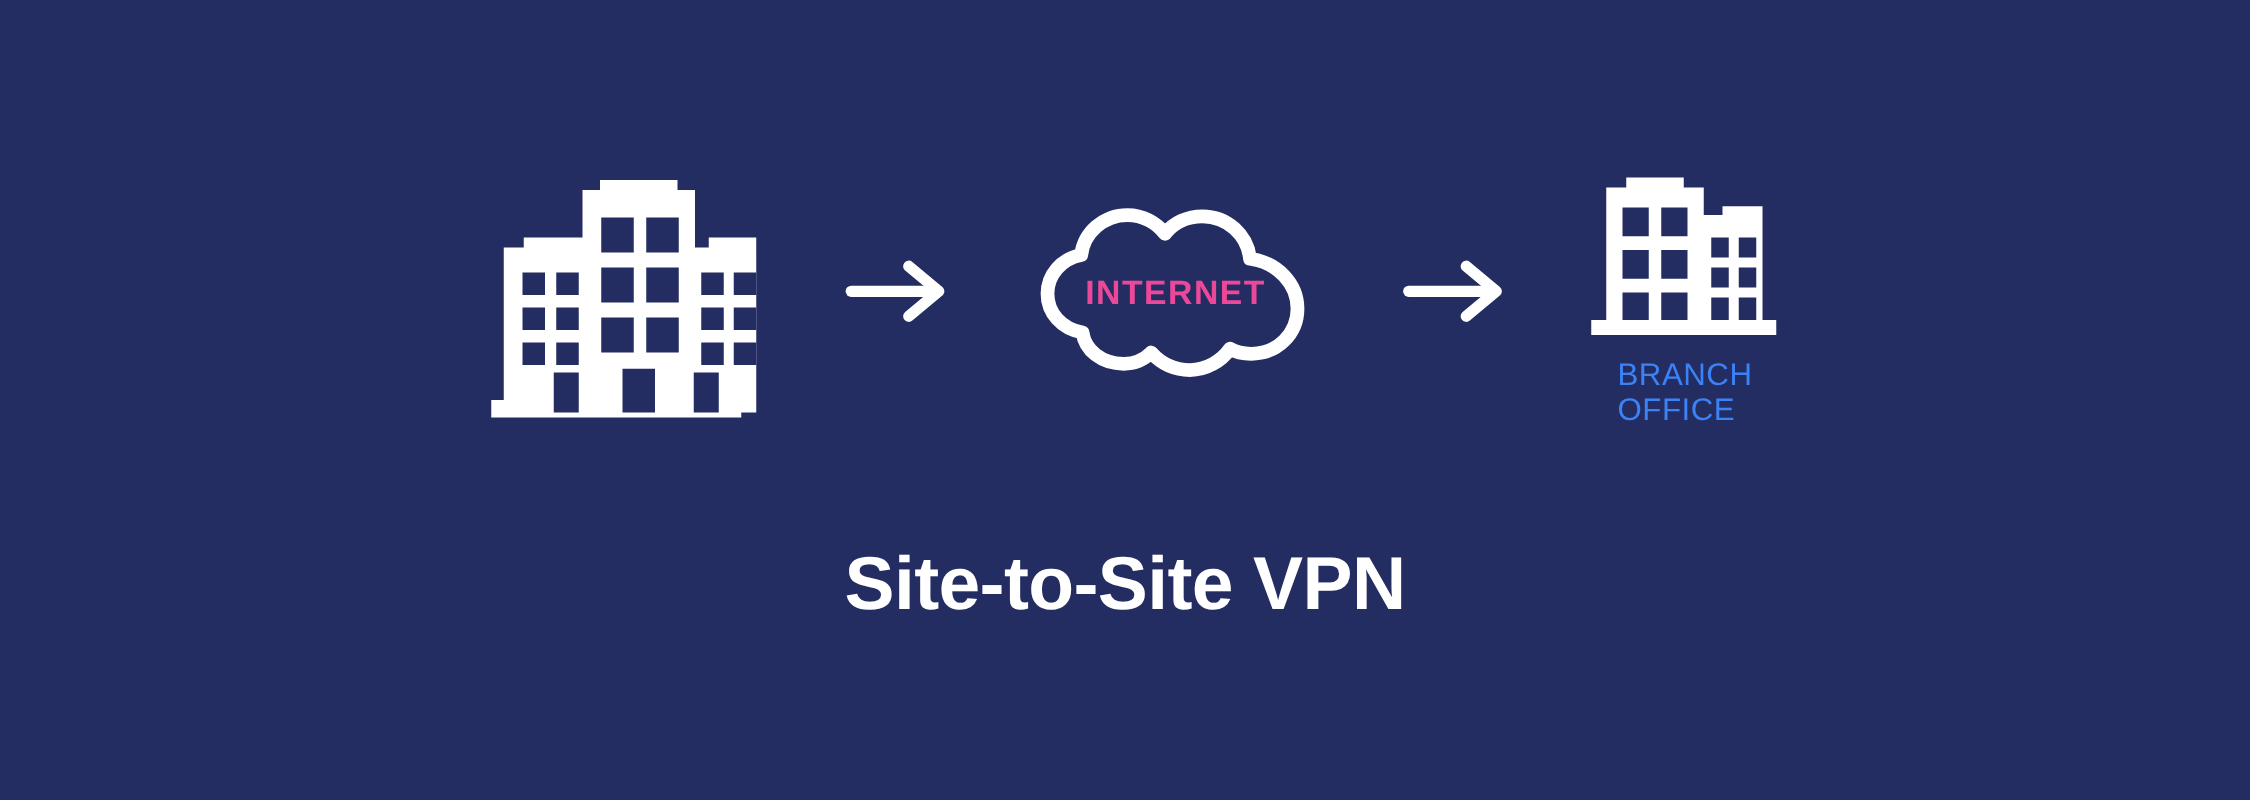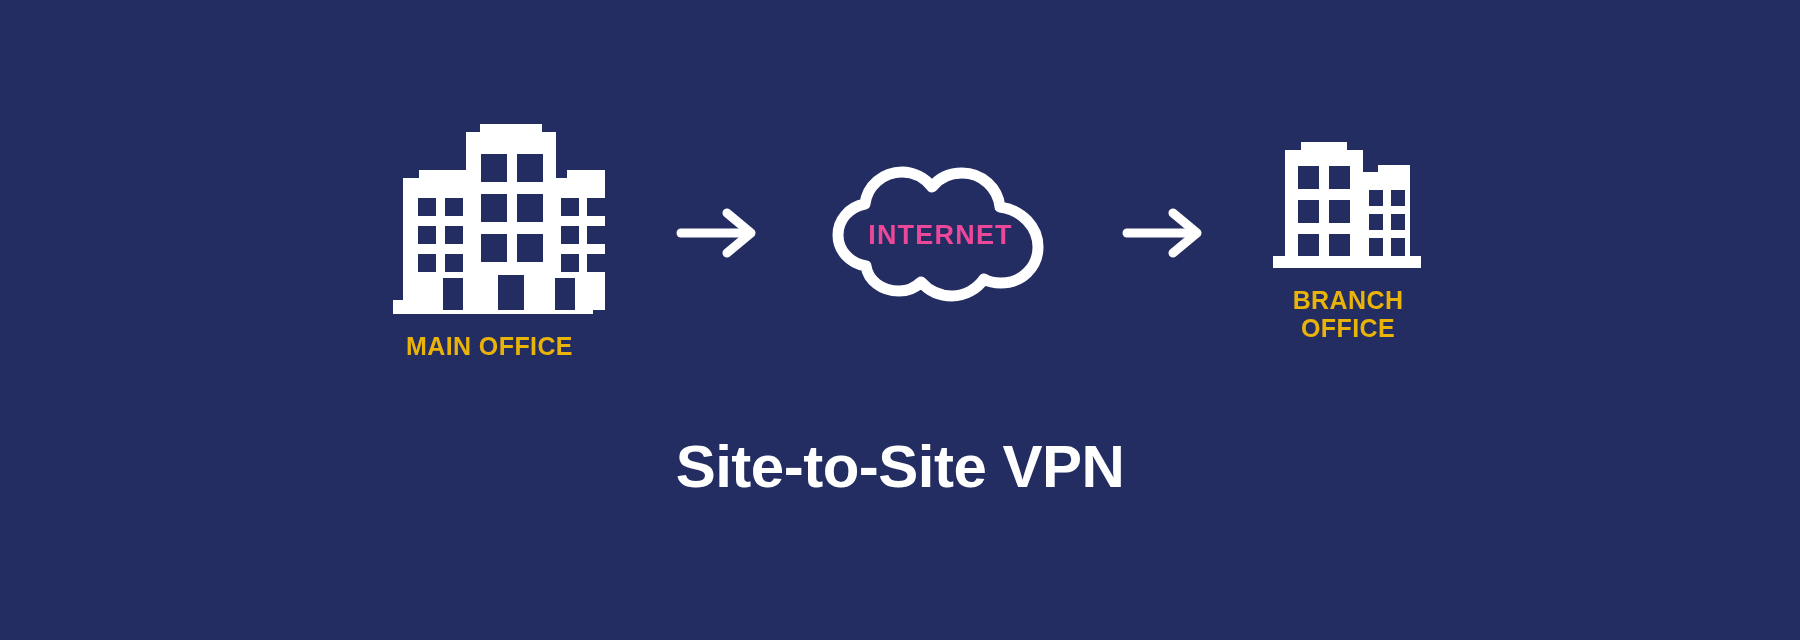--- a/index.html
+++ b/index.html
@@ -33,25 +33,25 @@
     flex-direction: column;
     align-items: center;
     justify-content: flex-start;
   }
   .icon-wrap {
     display: flex;
     align-items: flex-end;
     justify-content: center;
   }
   .node-label {
-    color: #eab308;
-    font-weight: bold;
+    color: #3b82f6;
+    font-weight: normal;
     font-size: 25px;
     letter-spacing: 0.4px;
-    text-align: center;
+    text-align: left;
     line-height: 1.12;
     margin-top: 10px;
     white-space: pre-line;
   }
   .arrow {
     flex: 0 0 auto;
   }
   .cloud-node {
     position: relative;
     display: flex;
@@ -131,21 +131,20 @@
             <rect x="222" y="88" width="18" height="18"></rect>
             <rect x="196" y="116" width="18" height="18"></rect>
             <rect x="222" y="116" width="18" height="18"></rect>
             <rect x="196" y="144" width="18" height="18"></rect>
             <rect x="222" y="144" width="18" height="18"></rect>
 
             <rect x="190" y="168" width="20" height="32"></rect>
           </g>
         </svg>
       </div>
-      <div class="node-label">MAIN OFFICE</div>
     </div>
 
     <div class="arrow" id="left-arrow">
       <svg width="88" height="56" viewBox="0 0 88 56">
         <g stroke="#ffffff" stroke-width="9" stroke-linecap="round" stroke-linejoin="round" fill="none">
           <line x1="6" y1="28" x2="74" y2="28"></line>
           <polyline points="52,8 76,28 52,48"></polyline>
         </g>
       </svg>
     </div>

